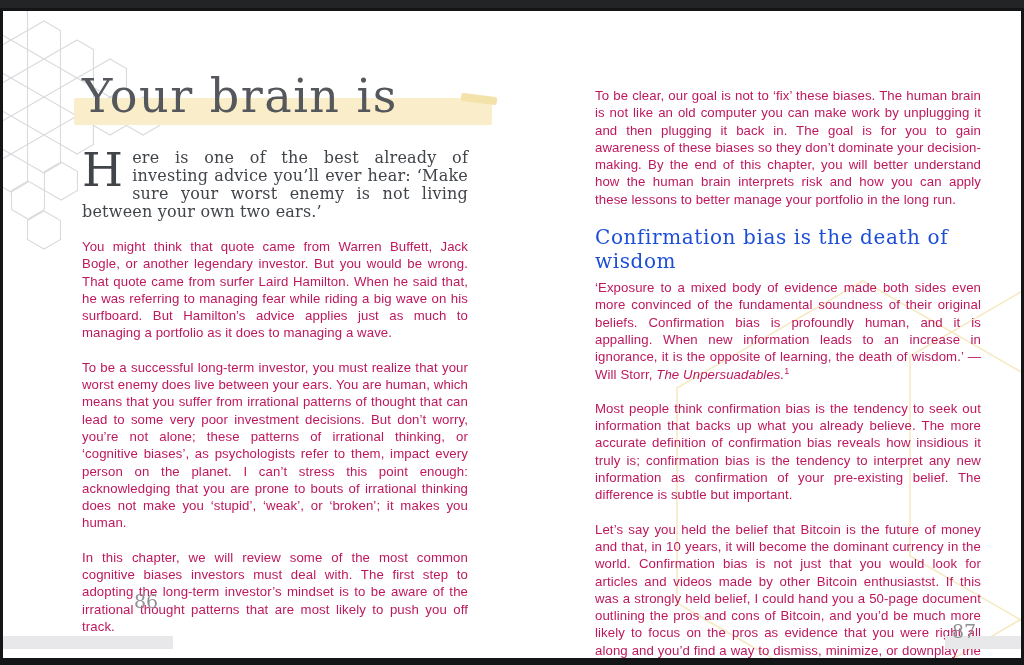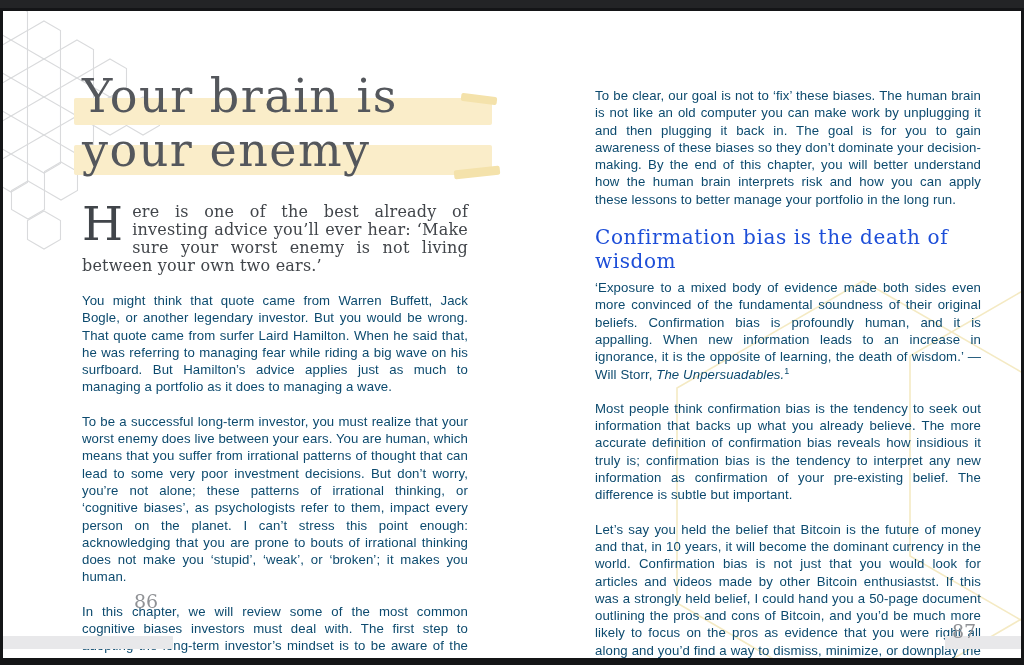--- a/index.html
+++ b/index.html
@@ -27,21 +27,21 @@
   .hl::after{content:"";position:absolute;background:#f4e2ab;}
   .hl1::after{right:-5px;top:-3px;width:36px;height:8px;transform:rotate(7deg);border-radius:2px;}
   .hl2::after{right:-8px;bottom:-2px;width:46px;height:9px;transform:rotate(-6deg);border-radius:2px;}
 
   
   .intro{font-family:"DejaVu Serif",serif;font-size:16px;line-height:18px;color:#41454a;
          text-align:justify;margin:0 0 17px 0;letter-spacing:.2px;}
   .dropcap{float:left;font-size:47px;line-height:36px;padding:3px 9px 0 0;color:#41454a;}
 
   
-  .body-p{font-size:13.2px;line-height:17.3px;color:#0c4a6e;text-align:justify;
+  .body-p{font-size:13.2px;line-height:17.3px;color:#be185d;text-align:justify;
           margin:0 0 17px 0;letter-spacing:.1px;}
   .body-p:last-child{margin-bottom:0;}
   .section-heading{font-family:"DejaVu Serif",serif;font-weight:400;font-size:20px;color:#1d4ed8;
                    letter-spacing:.6px;margin:6px 0 6px 0;line-height:24px;}
   .src-italic{}
   sup{font-size:9px;line-height:0;}
 
   
   .pagebar{position:absolute;height:13px;background:#e8e8ea;top:625px;}
   .pagebar-left{left:0;width:170px;}
@@ -84,24 +84,20 @@
       <polygon points="320,15 506,122 506,337 320,445 134,337 134,122" fill="none" stroke="#f1e3b0" stroke-width="1.6"></polygon>
       <polygon points="540,-10 713,90 713,290 540,390 367,290 367,90" fill="none" stroke="#f1e3b0" stroke-width="1.6"></polygon>
     </svg>
 
     <div class="col col-left">
       <div class="title">
         <div class="title-line">
           <div class="hl hl1"></div>
           <span class="txt">Your brain is</span>
         </div>
-        <div class="title-line">
-          <div class="hl hl2"></div>
-          <span class="txt">your enemy</span>
-        </div>
       </div>
 
       <p class="intro"><span class="dropcap">H</span><span>ere is one of the best already of investing advice you’ll ever hear: ‘Make sure your worst enemy is not living between your own two ears.’</span></p>
 
       <p class="body-p">You might think that quote came from Warren Buffett, Jack Bogle, or another legendary investor. But you would be wrong. That quote came from surfer Laird Hamilton. When he said that, he was referring to managing fear while riding a big wave on his surfboard. But Hamilton’s advice applies just as much to managing a portfolio as it does to managing a wave.</p>
       <p class="body-p">To be a successful long-term investor, you must realize that your worst enemy does live between your ears. You are human, which means that you suffer from irrational patterns of thought that can lead to some very poor investment decisions. But don’t worry, you’re not alone; these patterns of irrational thinking, or ‘cognitive biases’, as psychologists refer to them, impact every person on the planet. I can’t stress this point enough: acknowledging that you are prone to bouts of irrational thinking does not make you ‘stupid’, ‘weak’, or ‘broken’; it makes you human.</p>
       <p class="body-p">In this chapter, we will review some of the most common cognitive biases investors must deal with. The first step to adopting the long-term investor’s mindset is to be aware of the irrational thought patterns that are most likely to push you off track.</p>
     </div>
 
     <div class="col col-right">

